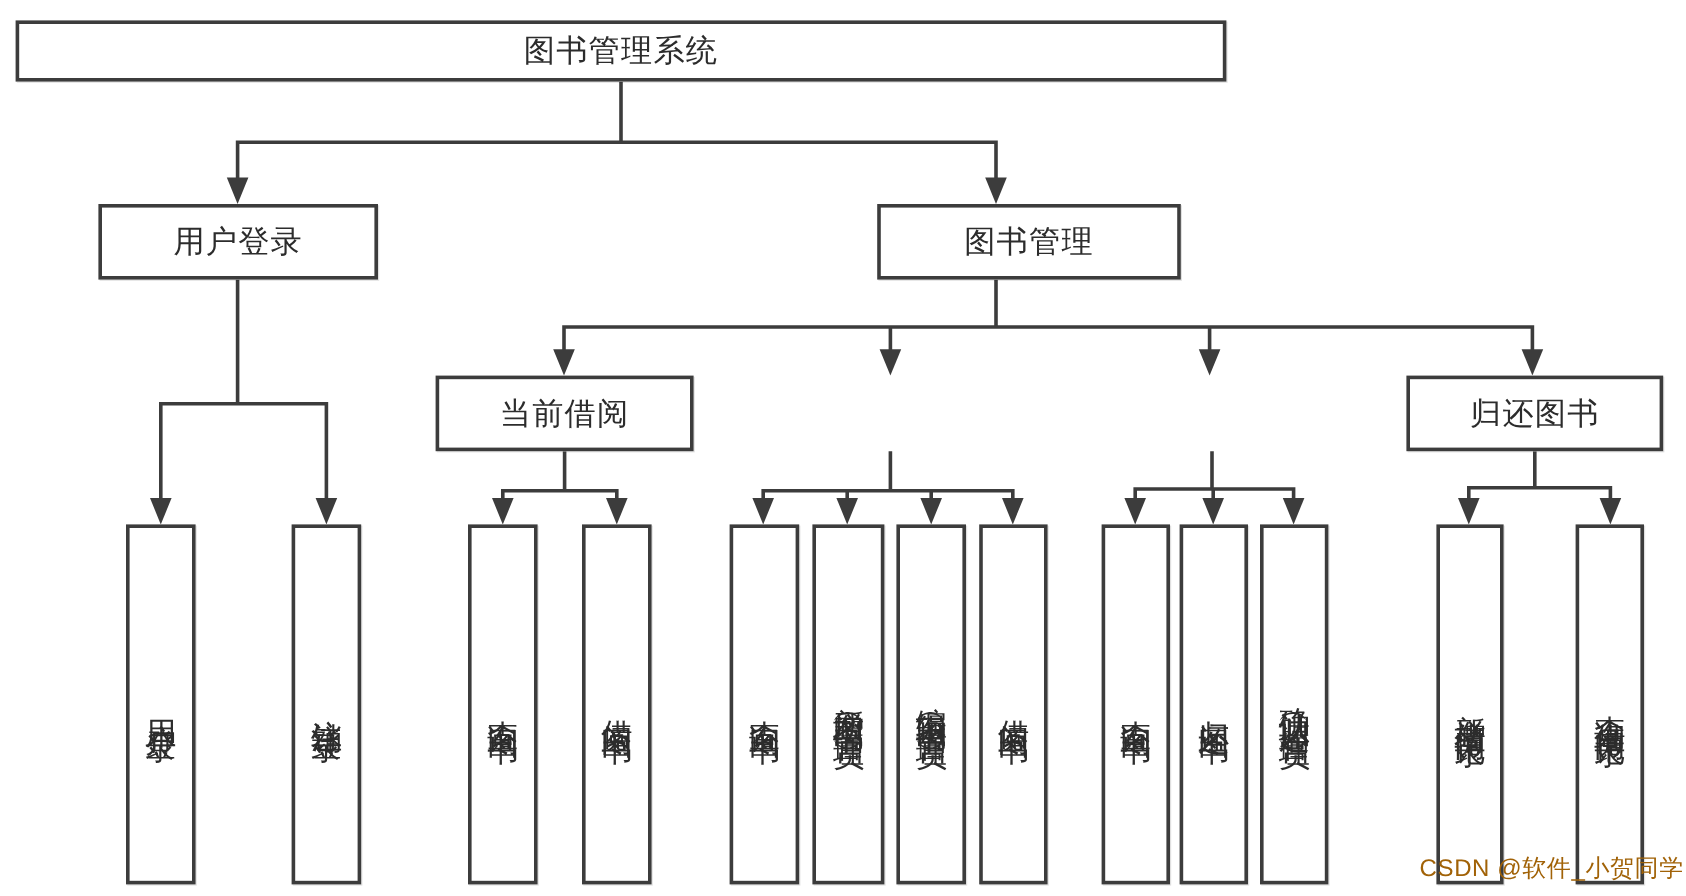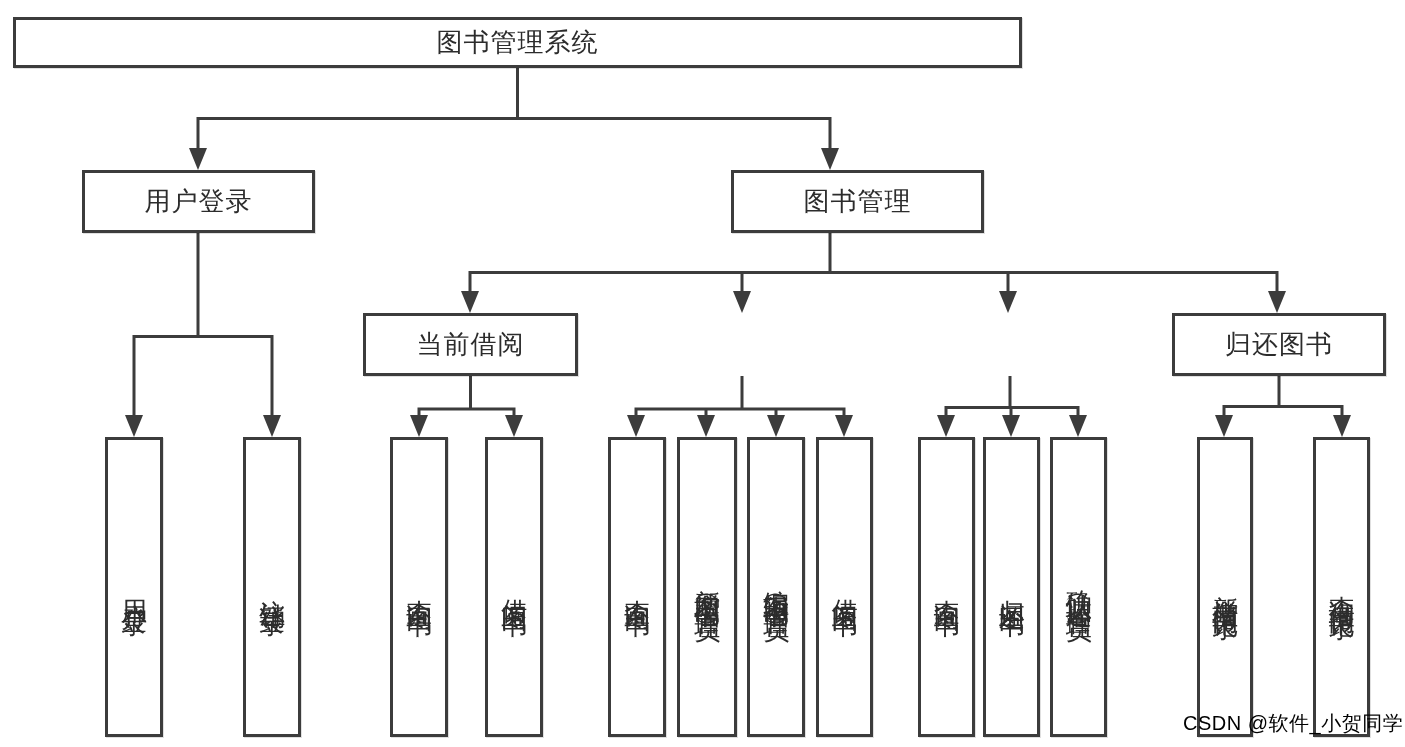--- a/index.html
+++ b/index.html
@@ -13,21 +13,21 @@
     border:3px solid #3c3c3c;display:flex;align-items:center;justify-content:center;
     box-shadow:1px 1px 0 rgba(0,0,0,0.12);
   }
   .node.h{font-size:26px;letter-spacing:1px;white-space:nowrap;}
   .node.v .vtext{
     writing-mode:vertical-rl;text-orientation:mixed;
     font-size:26px;letter-spacing:4px;line-height:1.05;
   }
   .watermark{
     position:absolute;left:1183px;top:710px;width:220px;
-    font-size:20px;color:#000000;letter-spacing:0.5px;white-space:nowrap;
+    font-size:20px;color:#a16207;letter-spacing:0.5px;white-space:nowrap;
   }
 </style>
 </head>
 <body>
 
 <div class="canvas">
 
   <svg class="connectors" viewBox="0 0 1405 747" xmlns="http://www.w3.org/2000/svg">
     <g stroke="#3c3c3c" stroke-width="3" fill="none">
       <path d="M517.5 68 V118.5 M196.5 118.5 H831.5 M198 118.5 V152 M830 118.5 V152"></path>

